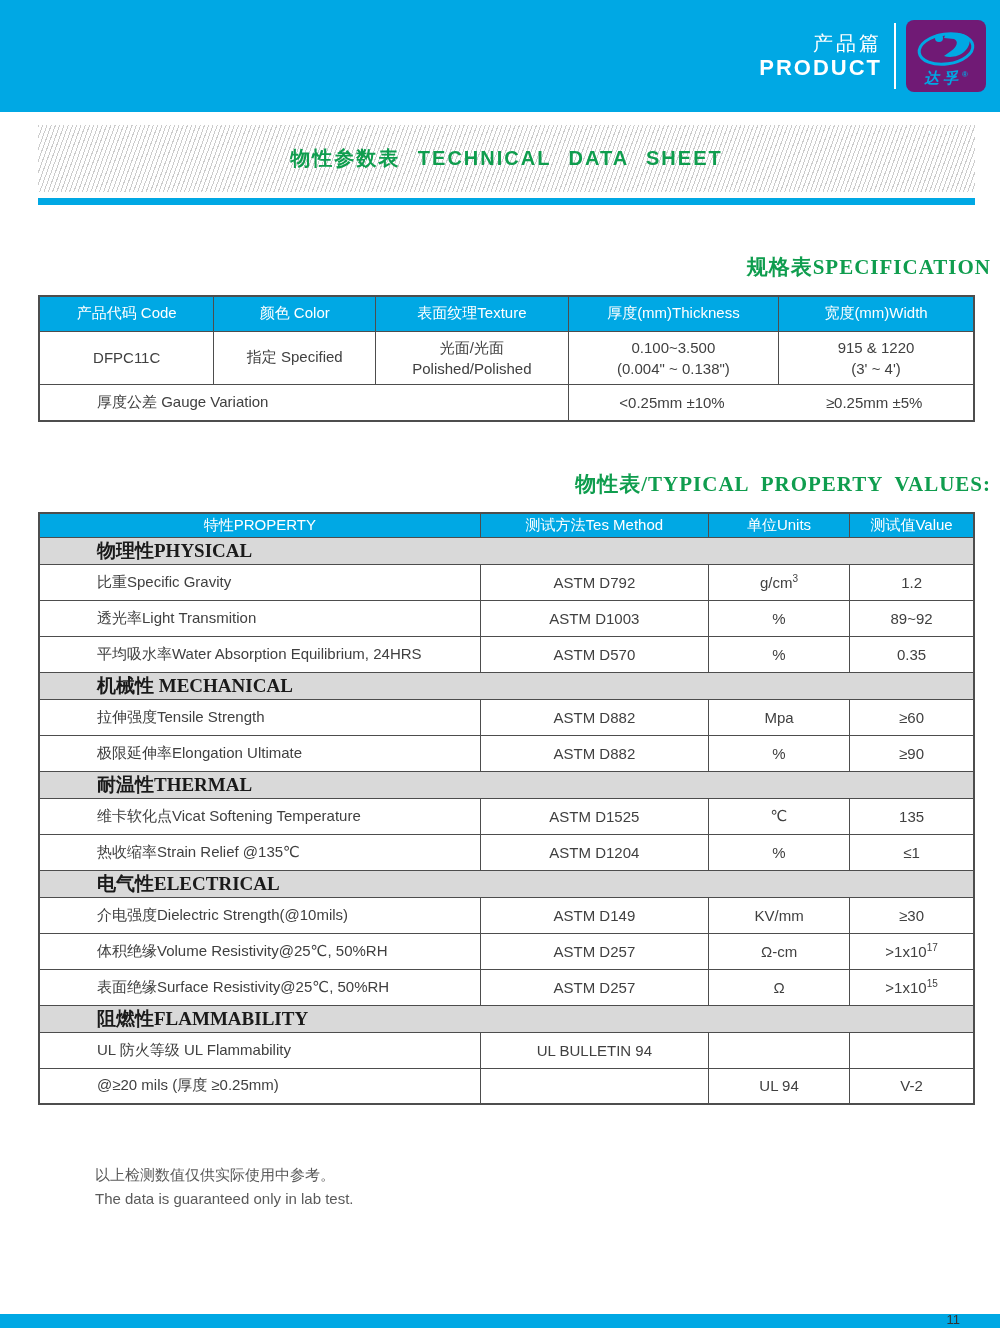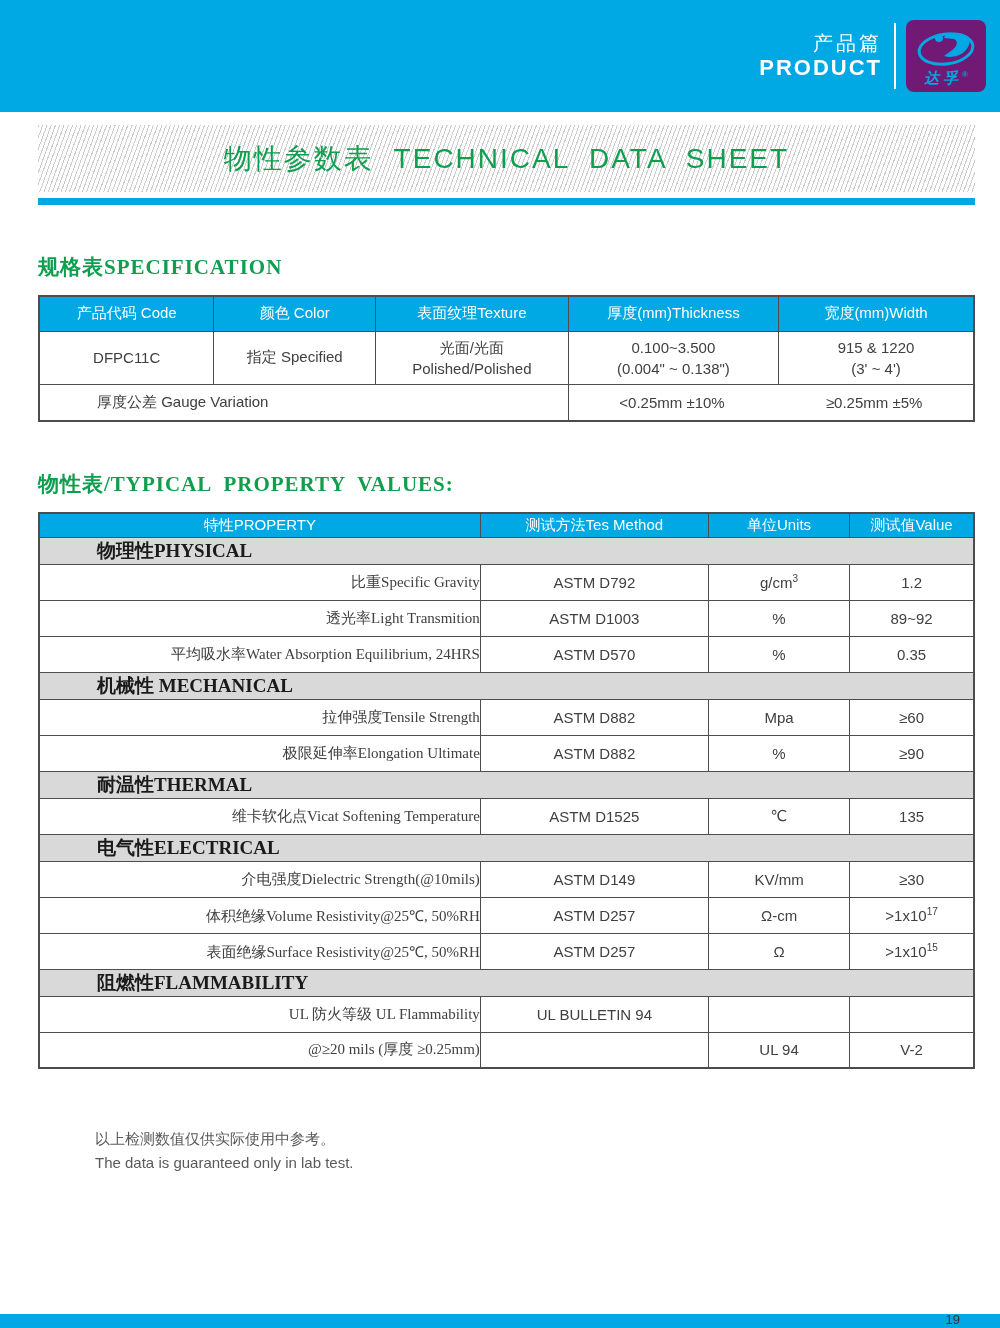--- a/index.html
+++ b/index.html
@@ -14,41 +14,41 @@
   .band-title-en { font-size:22px; font-weight:bold; letter-spacing:2px; line-height:26px;text-align:center; }
   .band-divider { width:2px; height:66px; background:#fff; margin-right:10px; }
   .logo-box { width:80px; height:72px; background:#701a75; border-radius:8px; display:flex; flex-direction:column; align-items:center; justify-content:center; padding-top:2px; }
   .logo-mark { width:62px; height:38px; }
   .logo-text { color:var(--accent,#00a8e4); font-size:15px; font-weight:bold; font-style:italic; line-height:15px; letter-spacing:4px; }
   .logo-text sup { font-size:8px; font-style:normal; letter-spacing:0; }
 
   
   .banner { margin:13px 25px 0 38px; height:67px; line-height:67px; text-align:center;
     background:repeating-linear-gradient(110deg,#cccccc 0 1px,#ffffff 1px 4px); }
-  .banner-text { color:var(--green,#0f9d4e); font-size:28px; letter-spacing:2px; word-spacing:10px; font-weight:400; }
+  .banner-text { color:var(--green,#0f9d4e); font-size:20px; letter-spacing:2px; word-spacing:10px; font-weight:700; }
   .rule { margin:6px 25px 0 38px; height:7px; background:var(--accent,#00a8e4); }
 
   
-  .sec-heading { margin:48px 0 0 38px; font-family:"Liberation Serif","DejaVu Serif",serif; font-weight:bold;
-    color:var(--green,#0f9d4e); font-size:21px; letter-spacing:1px; word-spacing:6px; }
+  .sec-heading { margin:48px 9px 0 38px; font-family:"Liberation Serif","DejaVu Serif",serif; font-weight:bold;
+    color:var(--green,#0f9d4e); font-size:21px; letter-spacing:1px; word-spacing:6px;text-align:right; }
 
   
   table { border-collapse:collapse; table-layout:fixed; width:937px; margin:14px 25px 0 38px; }
   td,th { border:1px solid #4d4d4d; font-size:15px; font-weight:normal; text-align:center; vertical-align:middle; color:#404040; }
   .spec-table { border:2px solid #4d4d4d; }
   .prop-table { border:2px solid #4d4d4d; }
   th.head { background:var(--accent,#00a8e4); color:#fff; height:35px; }
   .spec-table td { height:53px; }
   .spec-table tr.gauge-row td { height:37px; }
   .two-line div { line-height:21px; }
   .left-pad { text-align:left; padding-left:57px; }
   .gauge-vals { display:flex; justify-content:space-around; align-items:flex-end; }
   .prop-table th.head { height:24px; }
   .prop-table td { height:36px; }
-  .prop-table td.prop { text-align:right; padding-left:57px;font-family:Liberation Serif, serif; }
+  .prop-table td.prop { text-align:left; padding-left:57px; }
   .prop-table tr.section-row td { height:21px; background:#d9d9d9; text-align:left; padding-left:57px;
     font-family:"Liberation Serif","DejaVu Serif",serif; font-weight:bold; font-size:19px; color:#1a1a1a; }
   sup { font-size:10px; }
 
   
   .notes { margin:58px 0 0 95px; font-size:15px; color:#5a5a5a; line-height:24px; }
 
   
   .footer-bar { position:absolute; left:0; top:1274px; width:1000px; height:38px; background:var(--accent,#00a8e4);
     display:flex; align-items:center; justify-content:center; color:#fff; font-size:15px;margin-top:40px; }
@@ -182,20 +182,26 @@
         </tr>
         <tr class="section-row">
           <td colspan="4">耐温性THERMAL</td>
         </tr>
         <tr>
           <td class="prop">维卡软化点Vicat Softening Temperature</td>
           <td>ASTM D1525</td>
           <td>℃</td>
           <td>135</td>
         </tr>
+        <tr>
+          <td class="prop">热收缩率Strain Relief @135℃</td>
+          <td>ASTM D1204</td>
+          <td>%</td>
+          <td>≤1</td>
+        </tr>
         <tr class="section-row">
           <td colspan="4">电气性ELECTRICAL</td>
         </tr>
         <tr>
           <td class="prop">介电强度Dielectric Strength(@10mils)</td>
           <td>ASTM D149</td>
           <td>KV/mm</td>
           <td>≥30</td>
         </tr>
         <tr>
@@ -229,15 +235,15 @@
   </table>
 
   <div class="notes">
     <div>以上检测数值仅供实际使用中参考。</div>
     <div>The data is guaranteed only in lab test.</div>
   </div>
 
   <div class="footer-bar">
     <span>www.gddafu.com</span>
   </div>
-  <div class="page-number">19</div>
+  <div class="page-number">11</div>
 
 </div>
 
 </body></html>

